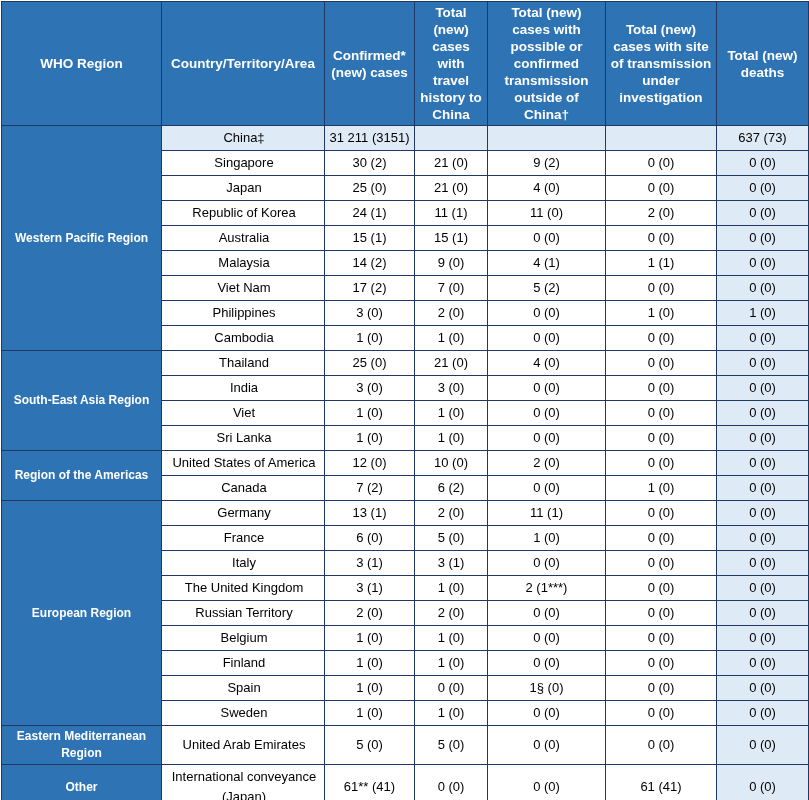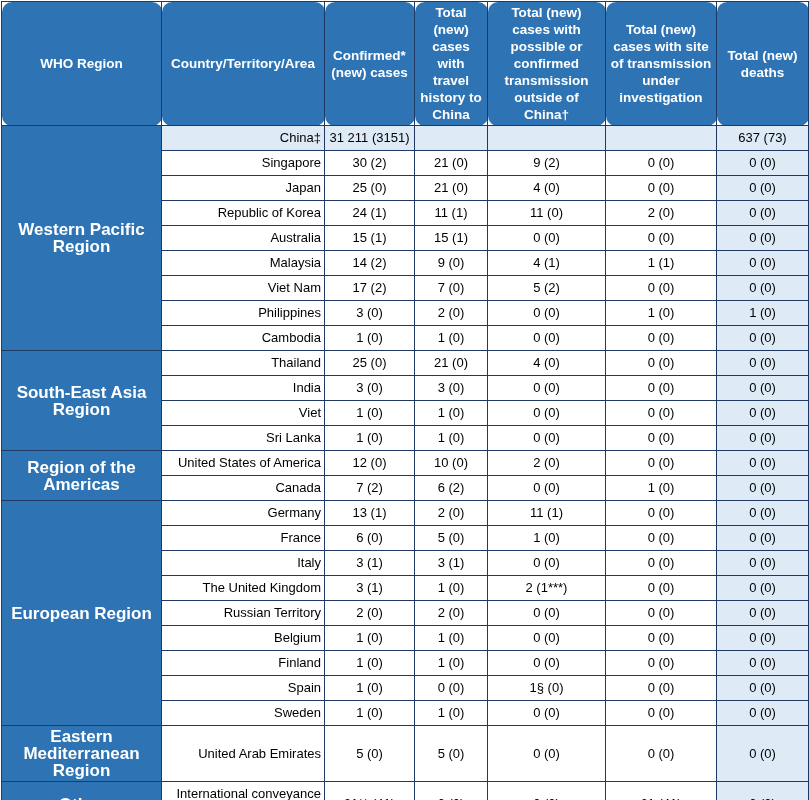--- a/index.html
+++ b/index.html
@@ -31,33 +31,32 @@
   .who-table thead tr{height:116px;}
   .who-table thead th{
     background:var(--header-bg);
     color:var(--header-text);
     font-weight:bold;
     text-align:center;
     vertical-align:middle;
     font-size:13.5px;
     line-height:17px;
     padding:2px 4px;
-    border-radius:10px;
   }
   .who-table td.region-cell{
     background:var(--region-bg);
     color:var(--header-text);
     font-weight:bold;
     text-align:center;
     vertical-align:middle;
-    font-size:17px;
+    font-size:12px;
     line-height:17px;
   }
   .who-table td.country-cell{
-    text-align:right;
+    text-align:center;
     vertical-align:middle;
     padding-left:5px;
   }
   .who-table td.num-cell{
     text-align:center;
     vertical-align:middle;
     white-space:nowrap;
   }
   .who-table td.deaths-cell{background:var(--shaded-bg);margin-top:12px;}
   .who-table td.shaded{background:var(--shaded-bg);}

